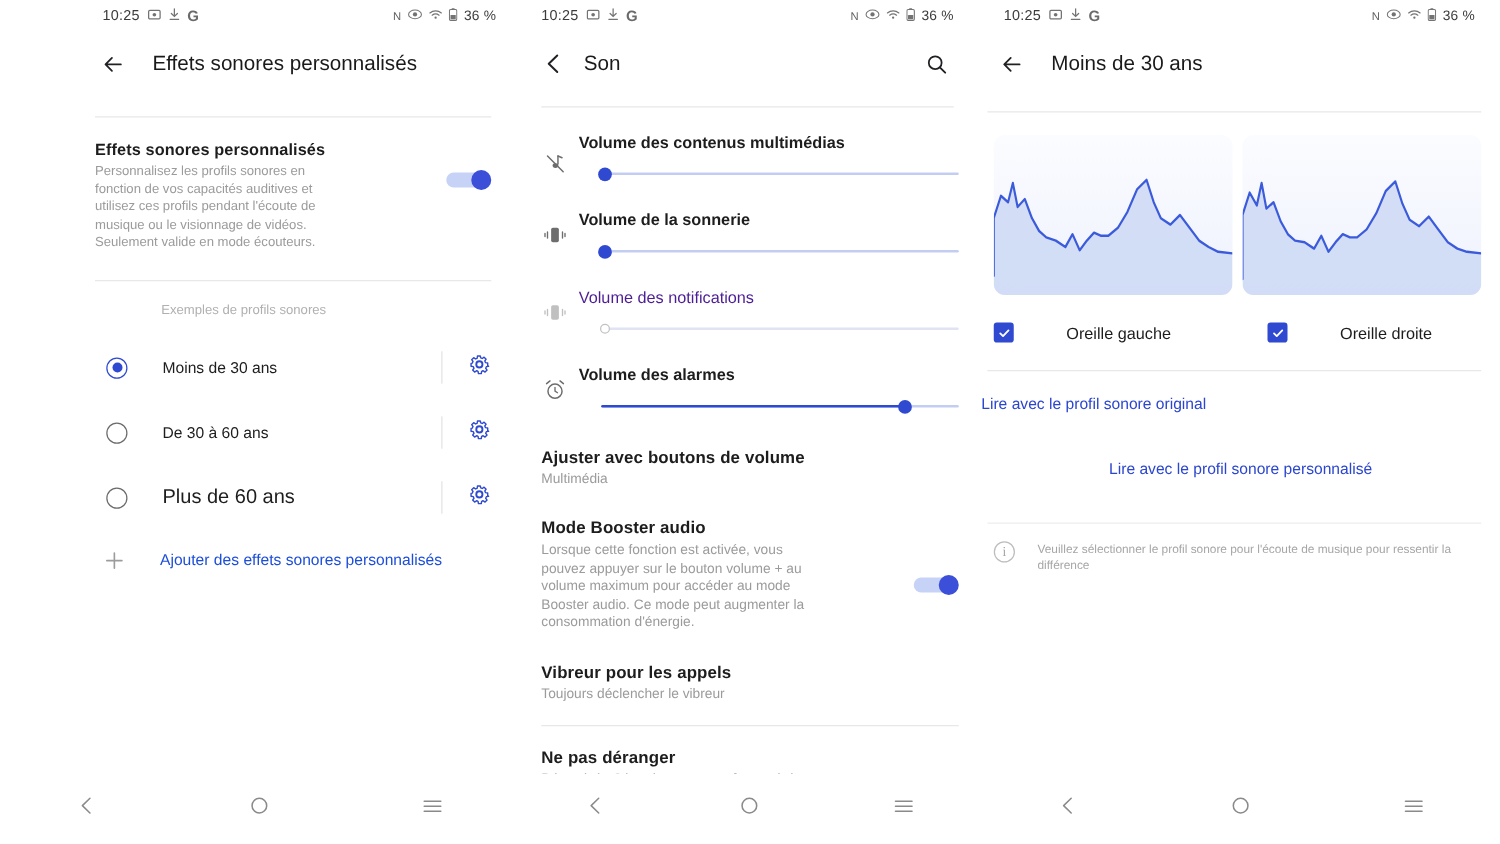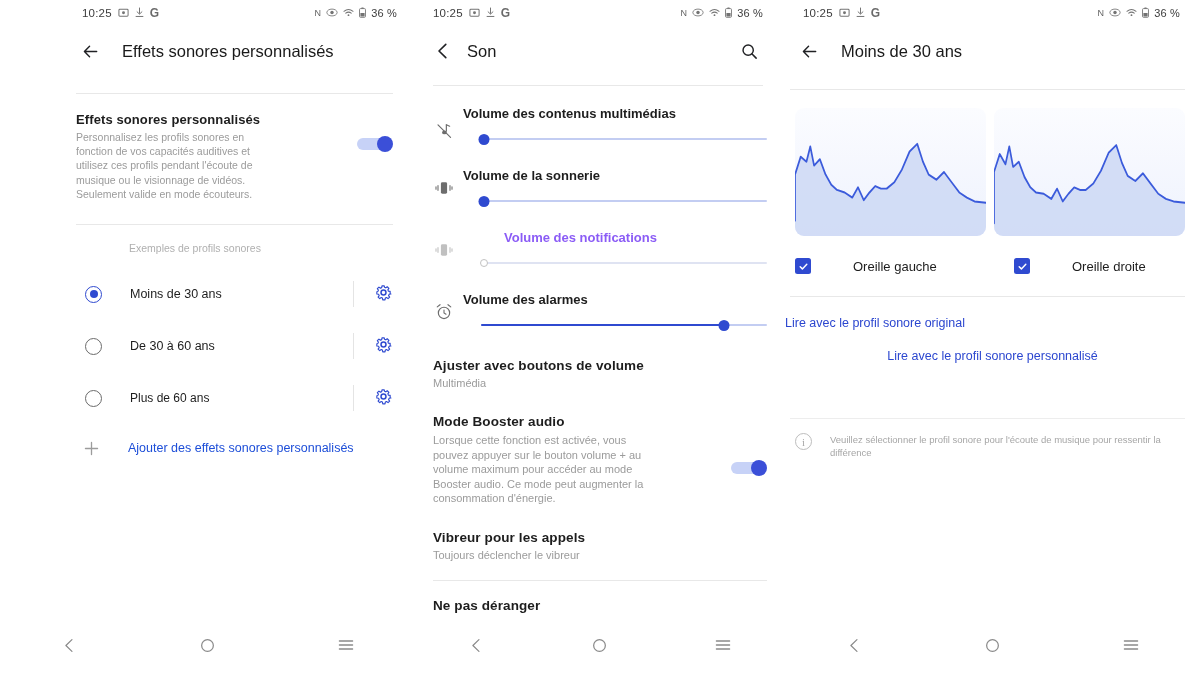--- a/index.html
+++ b/index.html
@@ -70,21 +70,21 @@
 
   
   .slider-wrap { position: relative; height: 14px; }
   .s-track { position: absolute; top: 6px; left: 0; right: 0; height: 1.6px; background: #c3cdf2; border-radius: 2px; }
   .s-fill  { position: absolute; top: 6px; left: 0; height: 1.6px; background: #2f4ad0; border-radius: 2px; }
   .s-thumb { position: absolute; top: 1.5px; width: 11px; height: 11px; border-radius: 50%; background: #2f4ad0; transform: translateX(-50%); }
   .s-thumb.off { background: #fff; border: 1.4px solid #c2c2c2; width: 8px; height: 8px; top: 3px; }
   .s-track.dis { background: #dfe3f2; }
 
   .vol-ttl { font-size: 13px; color: #1d1d1d; font-weight: 600; }
-  .vol-ttl.dis { color: #8b5cf6; font-weight: 700; margin-left: 41px; }
+  .vol-ttl.dis { color: #4c1d95; font-weight: 400; }
   .vol-ico { width: 30px; color: #6d6d6d; display: flex; align-items: center; justify-content: center; flex: 0 0 auto; }
   .vol-ico.dis { color: #c0c0c0; }
 
   
   .charts { display: flex; gap: 8px; }
   .chart-card {
     flex: 1; height: 128px; border-radius: 9px; overflow: hidden;
     background: linear-gradient(180deg,#fbfcff 0%, #eef2fd 100%);
   }
   .chart-card svg { display: block; width: 100%; height: 100%; }
@@ -201,21 +201,21 @@
         <div>
           <svg width="19" height="19" viewBox="0 0 20 20">
               <path d="M10 6.6A3.4 3.4 0 1 0 10 13.4 3.4 3.4 0 0 0 10 6.6zm0 5.2a1.8 1.8 0 1 1 0-3.6 1.8 1.8 0 0 1 0 3.6z" fill="#2f4ad0"></path>
               <path d="M17 11.2v-2.4l-1.9-.3a5.5 5.5 0 0 0-.55-1.33l1.13-1.55-1.7-1.7-1.55 1.13a5.5 5.5 0 0 0-1.33-.55L10.8 3h-2.4l-.3 1.9a5.5 5.5 0 0 0-1.33.55L5.22 4.32l-1.7 1.7L4.65 7.57a5.5 5.5 0 0 0-.55 1.33L3 9.2v2.4l1.9.3c.13.47.32.91.55 1.33l-1.13 1.55 1.7 1.7 1.55-1.13c.42.23.86.42 1.33.55l.3 1.9h2.4l.3-1.9c.47-.13.91-.32 1.33-.55l1.55 1.13 1.7-1.7-1.13-1.55c.23-.42.42-.86.55-1.33l1.9-.3z" fill="none" stroke="#2f4ad0" stroke-width="1.2" stroke-linejoin="round"></path>
             </svg>
         </div>
       </div>
 
       <div class="row" style="height:52px; padding:0 22px 0 85px;">
         <div class="radio"></div>
-        <div style="flex:1; margin-left:28px; font-size:12px; color:#1d1d1d;">Plus de 60 ans</div>
+        <div style="flex:1; margin-left:28px; font-size:16px; color:#1d1d1d;">Plus de 60 ans</div>
         <div style="width:1px;height:26px;background:#e4e4e4;margin-right:20px;"></div>
         <div>
           <svg width="19" height="19" viewBox="0 0 20 20">
               <path d="M10 6.6A3.4 3.4 0 1 0 10 13.4 3.4 3.4 0 0 0 10 6.6zm0 5.2a1.8 1.8 0 1 1 0-3.6 1.8 1.8 0 0 1 0 3.6z" fill="#2f4ad0"></path>
               <path d="M17 11.2v-2.4l-1.9-.3a5.5 5.5 0 0 0-.55-1.33l1.13-1.55-1.7-1.7-1.55 1.13a5.5 5.5 0 0 0-1.33-.55L10.8 3h-2.4l-.3 1.9a5.5 5.5 0 0 0-1.33.55L5.22 4.32l-1.7 1.7L4.65 7.57a5.5 5.5 0 0 0-.55 1.33L3 9.2v2.4l1.9.3c.13.47.32.91.55 1.33l-1.13 1.55 1.7 1.7 1.55-1.13c.42.23.86.42 1.33.55l.3 1.9h2.4l.3-1.9c.47-.13.91-.32 1.33-.55l1.55 1.13 1.7-1.7-1.13-1.55c.23-.42.42-.86.55-1.33l1.9-.3z" fill="none" stroke="#2f4ad0" stroke-width="1.2" stroke-linejoin="round"></path>
             </svg>
         </div>
       </div>
 
       <div class="row" style="height:48px; padding:0 22px 0 80px;">
@@ -517,21 +517,21 @@
         <div style="margin-left:42px; font-size:13px; color:#1d1d1d;">Oreille droite</div>
       </div>
     </div>
 
     <div class="hr" style="margin:22px 15px 0 5px;"></div>
 
     <div style="height:52px; display:flex; align-items:center; justify-content:flex-start;">
       <span class="link-row">Lire avec le profil sonore original</span>
     </div>
 
-    <div style="height:52px; display:flex; align-items:flex-start; justify-content:center;">
+    <div style="height:52px; display:flex; align-items:center; justify-content:center;">
       <span class="link-row">Lire avec le profil sonore personnalisé</span>
     </div>
 
     <div class="hr-soft" style="margin:17px 15px 0 5px;"></div>
 
     <div class="row" style="margin:14px 18px 0 10px; align-items:flex-start;">
       <div class="info-ico">i</div>
       <div class="info-txt" style="margin-left:18px; flex:1;">Veuillez sélectionner le profil sonore pour l'écoute de musique pour ressentir la différence</div>
     </div>
 

